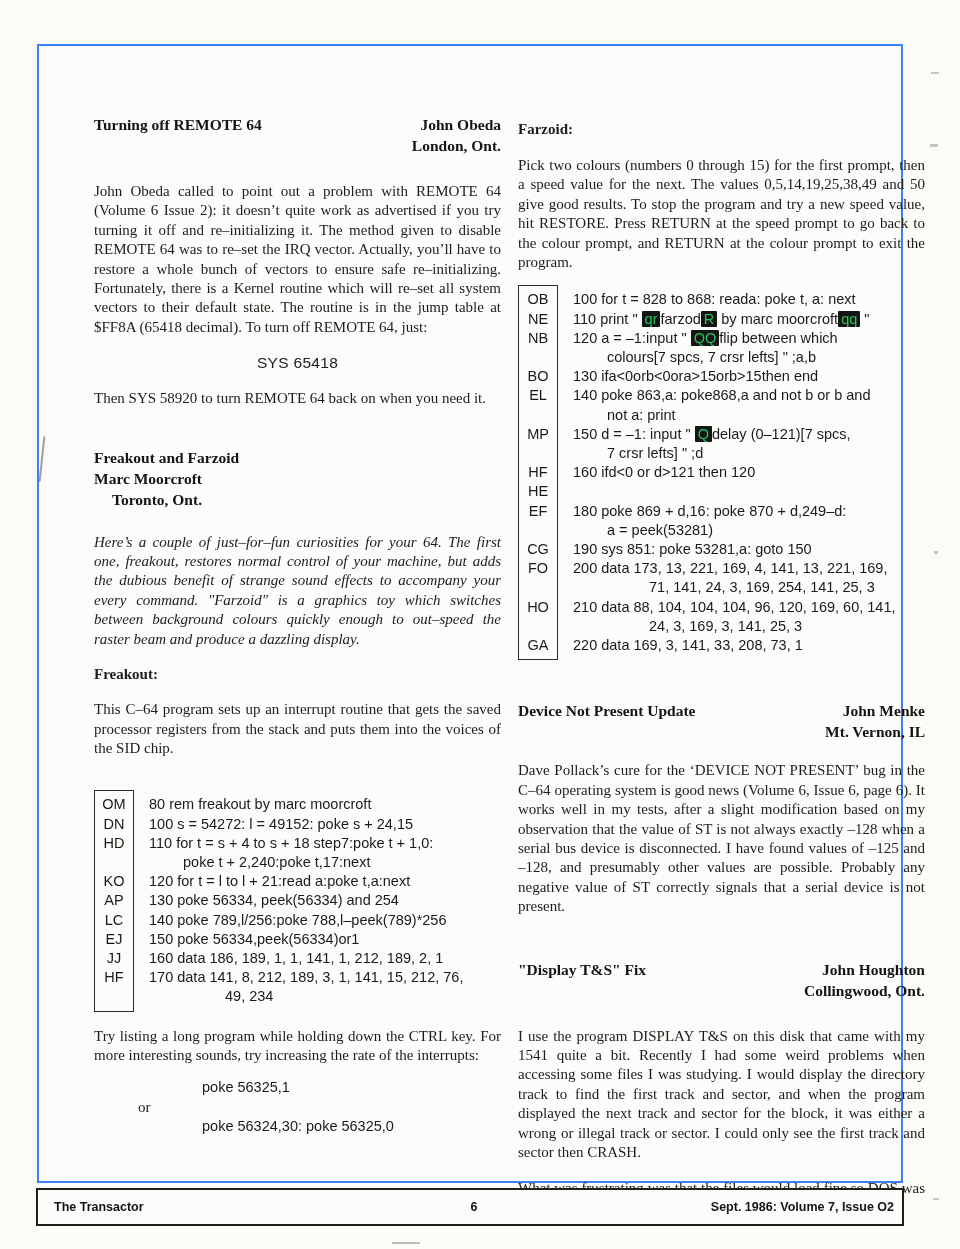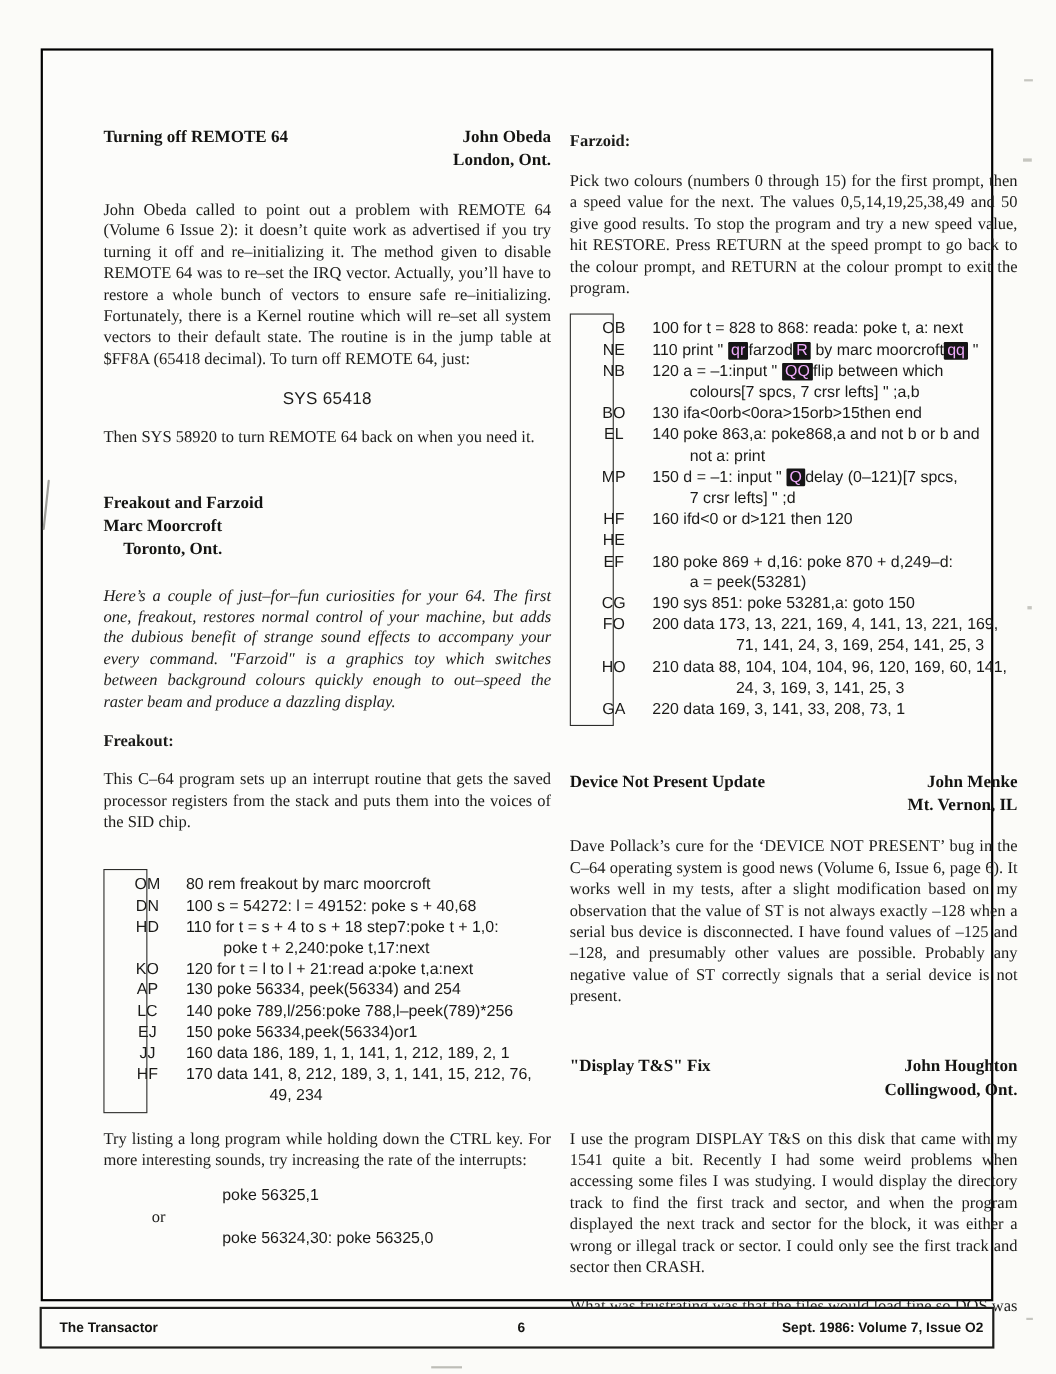--- a/index.html
+++ b/index.html
@@ -5,21 +5,21 @@
   html,body{margin:0;padding:0;}
   body{
     width:960px;height:1249px;position:relative;
     background:#fbfbf8;
     font-family:"Liberation Serif", serif;
     color:#1c1c1a;
     overflow:hidden;
   }
   .frame{
     position:absolute;left:37px;top:44px;width:866px;height:1139px;
-    border:2px solid #000000;box-sizing:border-box;background:#fcfcfa;
+    border:2px solid #3b82f6;box-sizing:border-box;background:#fcfcfa;
   }
   .col{position:absolute;top:68px;width:407px;}
   .col-left{left:55px;}
   .col-right{left:479px;}
 
   .article-head{
     display:flex;justify-content:space-between;align-items:flex-start;
     font-weight:700;font-size:15.5px;line-height:21px;color:#141412;
   }
   .article-head .title{white-space:nowrap;}
@@ -37,26 +37,26 @@
     font-size:14.5px;line-height:19.2px;color:#1a1a18;
   }
   .sys-line{text-align:center;font-family:"Liberation Sans", sans-serif;
     font-size:15.5px;letter-spacing:.3px;}
 
   .listing{position:relative;padding:5px 0;}
   .listing::before{
     content:"";position:absolute;left:0;top:0;bottom:0;width:40px;
     border:1.5px solid #2c2c2a;box-sizing:border-box;
   }
-  .code-row{display:flex;padding-left:20px;}
+  .code-row{display:flex;}
   .checksum{flex:0 0 40px;text-align:center;}
   .code-text{margin-left:15px;white-space:pre;}
   .ind1{padding-left:34px;}
   .ind2{padding-left:76px;}
-  .inv{background:#151515;color:#f0abfc;padding:0 3px;border-radius:1px;}
+  .inv{background:#151515;color:#22c55e;padding:0 3px;border-radius:1px;}
 
   .cmd-block{margin-left:108px;}
   .or-word{margin-left:44px;font-size:15px;line-height:19px;}
 
   .footer-bar{
     position:absolute;left:36px;top:1188px;width:868px;height:38px;
     border:2px solid #1e1e1c;box-sizing:border-box;background:#fcfcfa;
     display:flex;align-items:center;
     font-family:"Liberation Sans", sans-serif;font-weight:700;font-size:12.5px;
     color:#141412;
@@ -109,21 +109,21 @@
       <div class="section-label mb16">Freakout:</div>
       <p class="body-text mb32">This C–64 program sets up an interrupt routine that gets the saved processor registers from the stack and puts them into the voices of the SID chip.</p>
 
       <div class="listing mb15">
           <div class="code-row">
             <span class="checksum">OM</span>
             <span class="code-text"><span>80 rem freakout by marc moorcroft</span></span>
           </div>
           <div class="code-row">
             <span class="checksum">DN</span>
-            <span class="code-text"><span>100 s = 54272: l = 49152: poke s + 40,68</span></span>
+            <span class="code-text"><span>100 s = 54272: l = 49152: poke s + 24,15</span></span>
           </div>
           <div class="code-row">
             <span class="checksum">HD</span>
             <span class="code-text"><span>110 for t = s + 4 to s + 18 step7:poke t + 1,0:</span></span>
           </div>
           <div class="code-row">
             <span class="checksum"></span>
             <span class="code-text ind1"><span>poke t + 2,240:poke t,17:next</span></span>
           </div>
           <div class="code-row">

